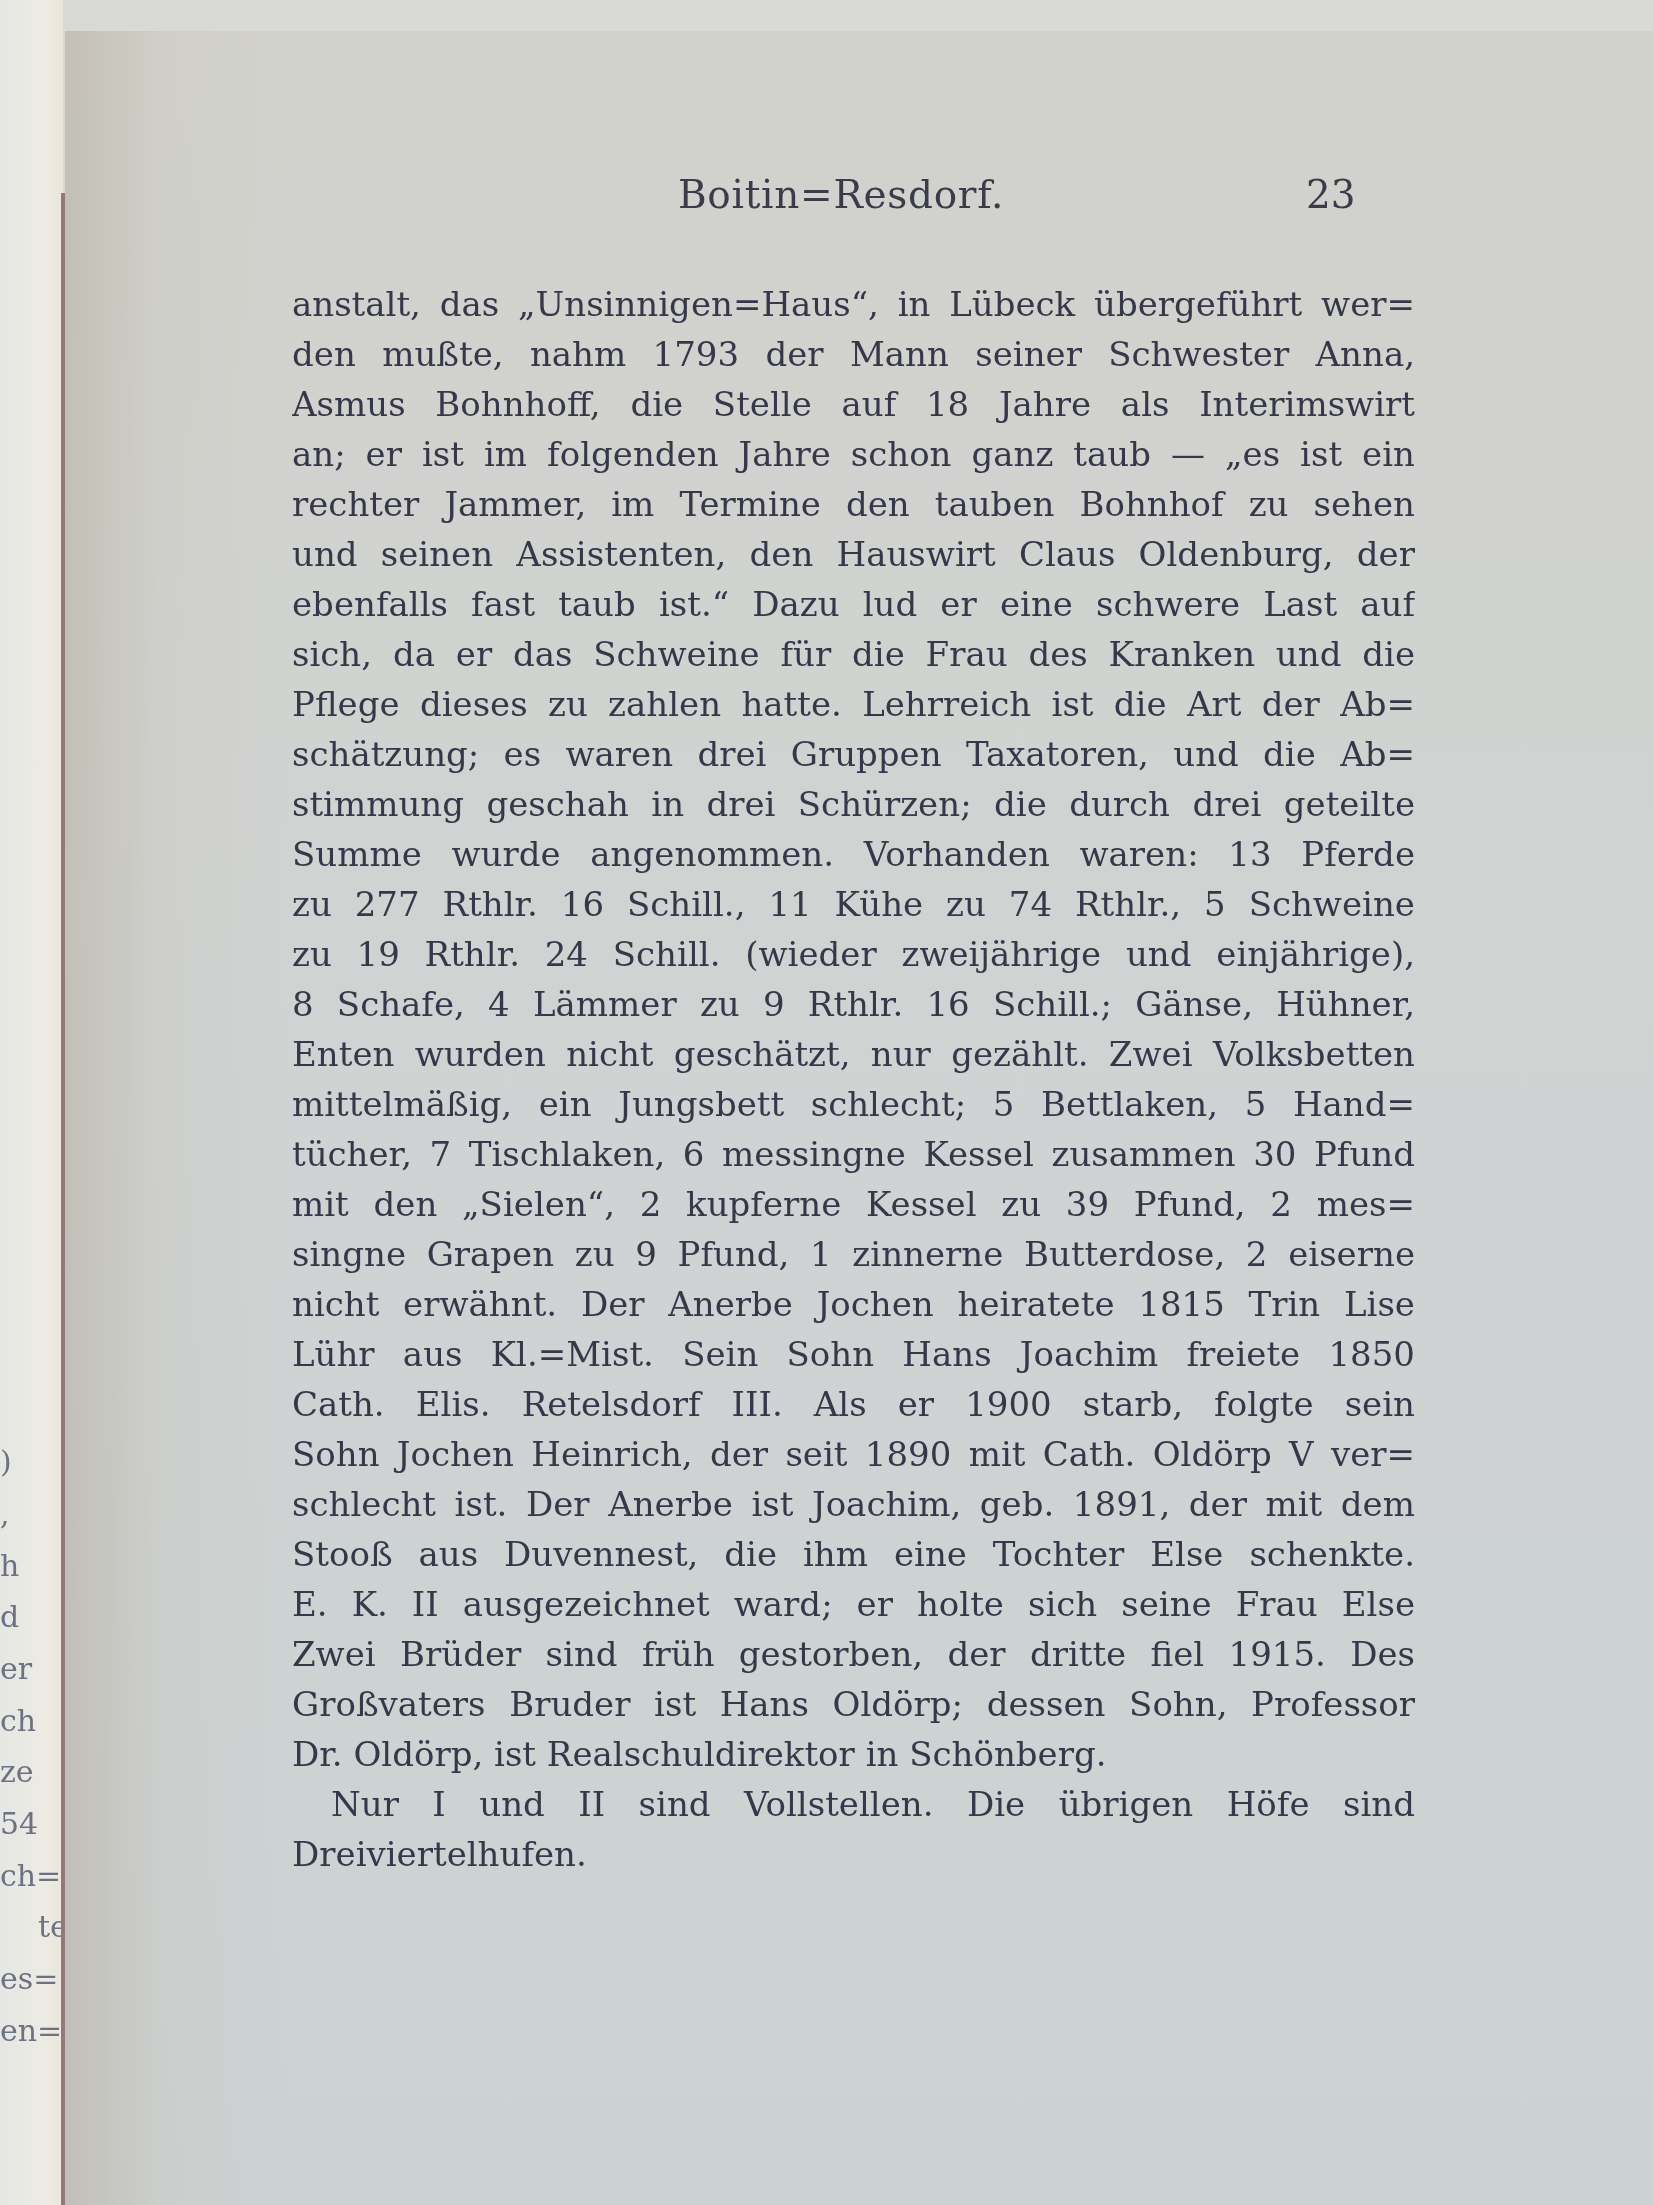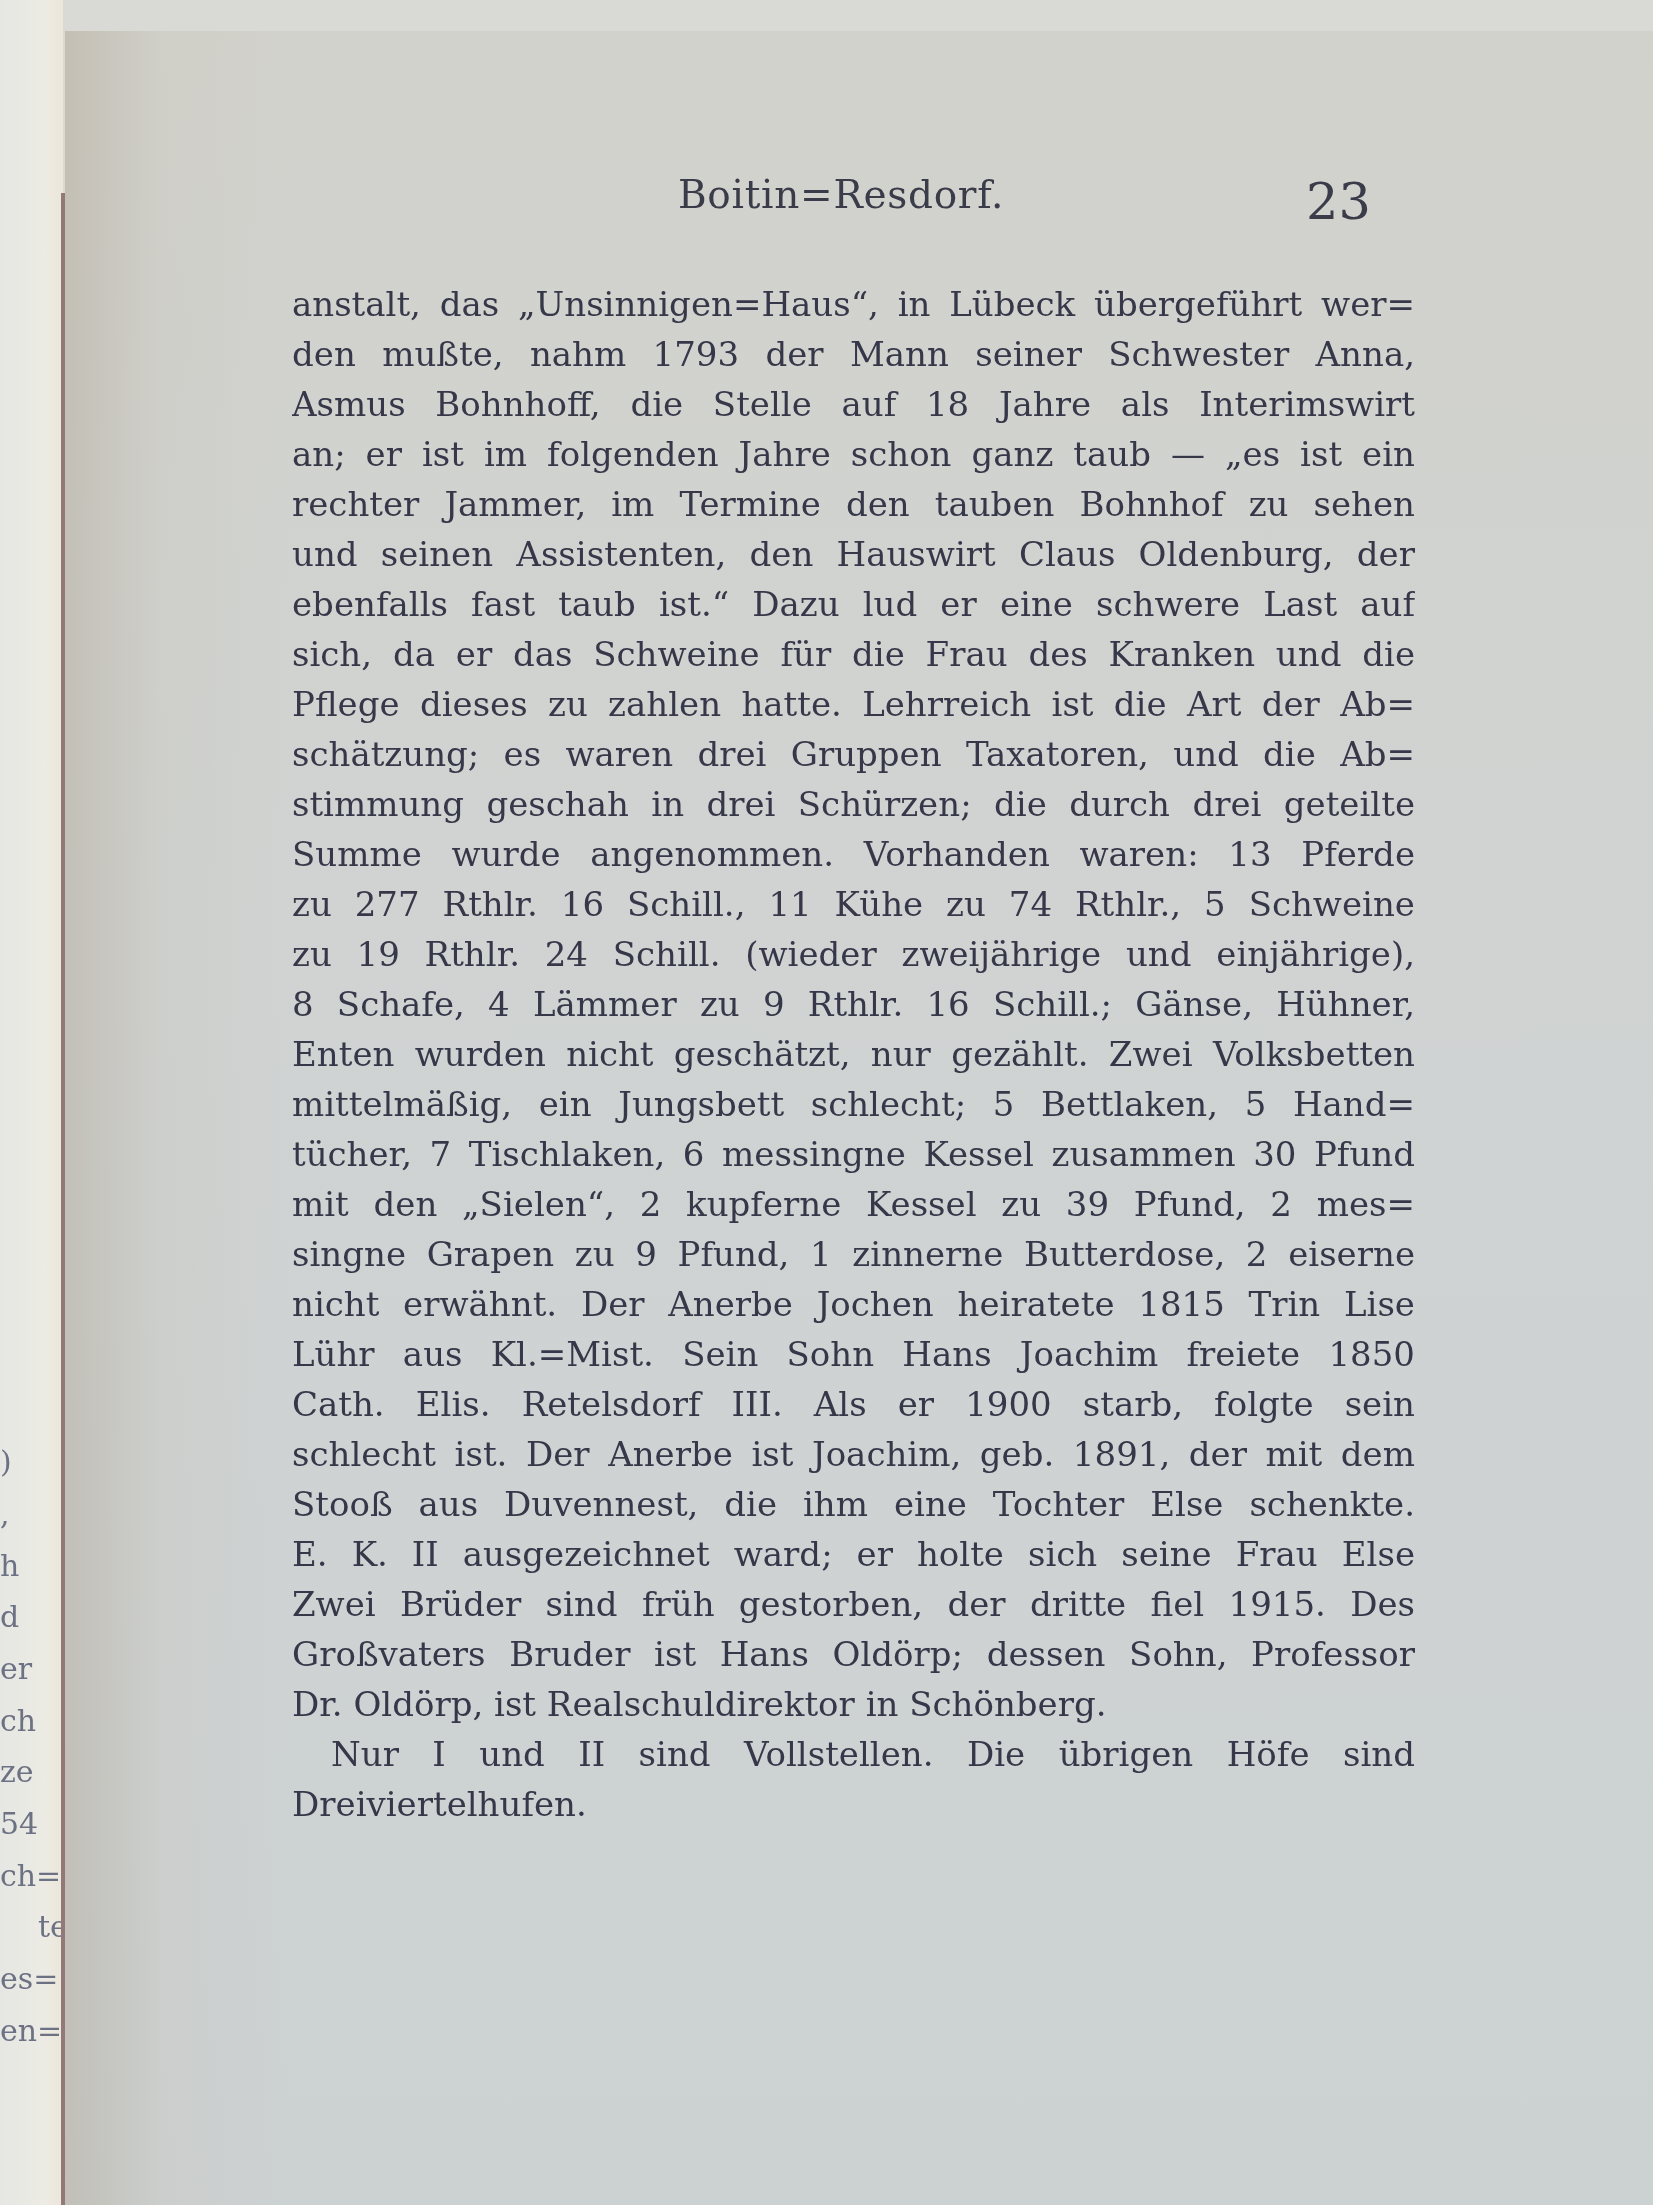--- a/index.html
+++ b/index.html
@@ -66,21 +66,21 @@
     left: 613px;
     top: 0;
     font-size: 39px;
     letter-spacing: 0.7px;
     color: #3b3c4a;
   }
   .page-number {
     position: absolute;
     left: 1241px;
     top: 0;
-    font-size: 51px;
+    font-size: 39px;
     color: #3b3c4a;
   }
   .body-text {
     position: absolute;
     left: 227px;
     top: 248px;
     width: 1123px;
     color: #363849;
     font-size: 34px;
   }
@@ -142,20 +142,21 @@
       <div class="line">zu 19 Rthlr. 24 Schill. (wieder zweijährige und einjährige),</div>
       <div class="line">8 Schafe, 4 Lämmer zu 9 Rthlr. 16 Schill.; Gänse, Hühner,</div>
       <div class="line">Enten wurden nicht geschätzt, nur gezählt. Zwei Volksbetten</div>
       <div class="line">mittelmäßig, ein Jungsbett schlecht; 5 Bettlaken, 5 Hand=</div>
       <div class="line">tücher, 7 Tischlaken, 6 messingne Kessel zusammen 30 Pfund</div>
       <div class="line">mit den „Sielen“, 2 kupferne Kessel zu 39 Pfund, 2 mes=</div>
       <div class="line">singne Grapen zu 9 Pfund, 1 zinnerne Butterdose, 2 eiserne</div>
       <div class="line">nicht erwähnt. Der Anerbe Jochen heiratete 1815 Trin Lise</div>
       <div class="line">Lühr aus Kl.=Mist. Sein Sohn Hans Joachim freiete 1850</div>
       <div class="line">Cath. Elis. Retelsdorf III. Als er 1900 starb, folgte sein</div>
+      <div class="line">Sohn Jochen Heinrich, der seit 1890 mit Cath. Oldörp V ver=</div>
       <div class="line">schlecht ist. Der Anerbe ist Joachim, geb. 1891, der mit dem</div>
       <div class="line">Stooß aus Duvennest, die ihm eine Tochter Else schenkte.</div>
       <div class="line">E. K. II ausgezeichnet ward; er holte sich seine Frau Else</div>
       <div class="line">Zwei Brüder sind früh gestorben, der dritte fiel 1915. Des</div>
       <div class="line">Großvaters Bruder ist Hans Oldörp; dessen Sohn, Professor</div>
       <div class="line last">Dr. Oldörp, ist Realschuldirektor in Schönberg.</div>
     </div>
     <div>
       <div class="line indent">Nur I und II sind Vollstellen. Die übrigen Höfe sind</div>
       <div class="line last">Dreiviertelhufen.</div>

